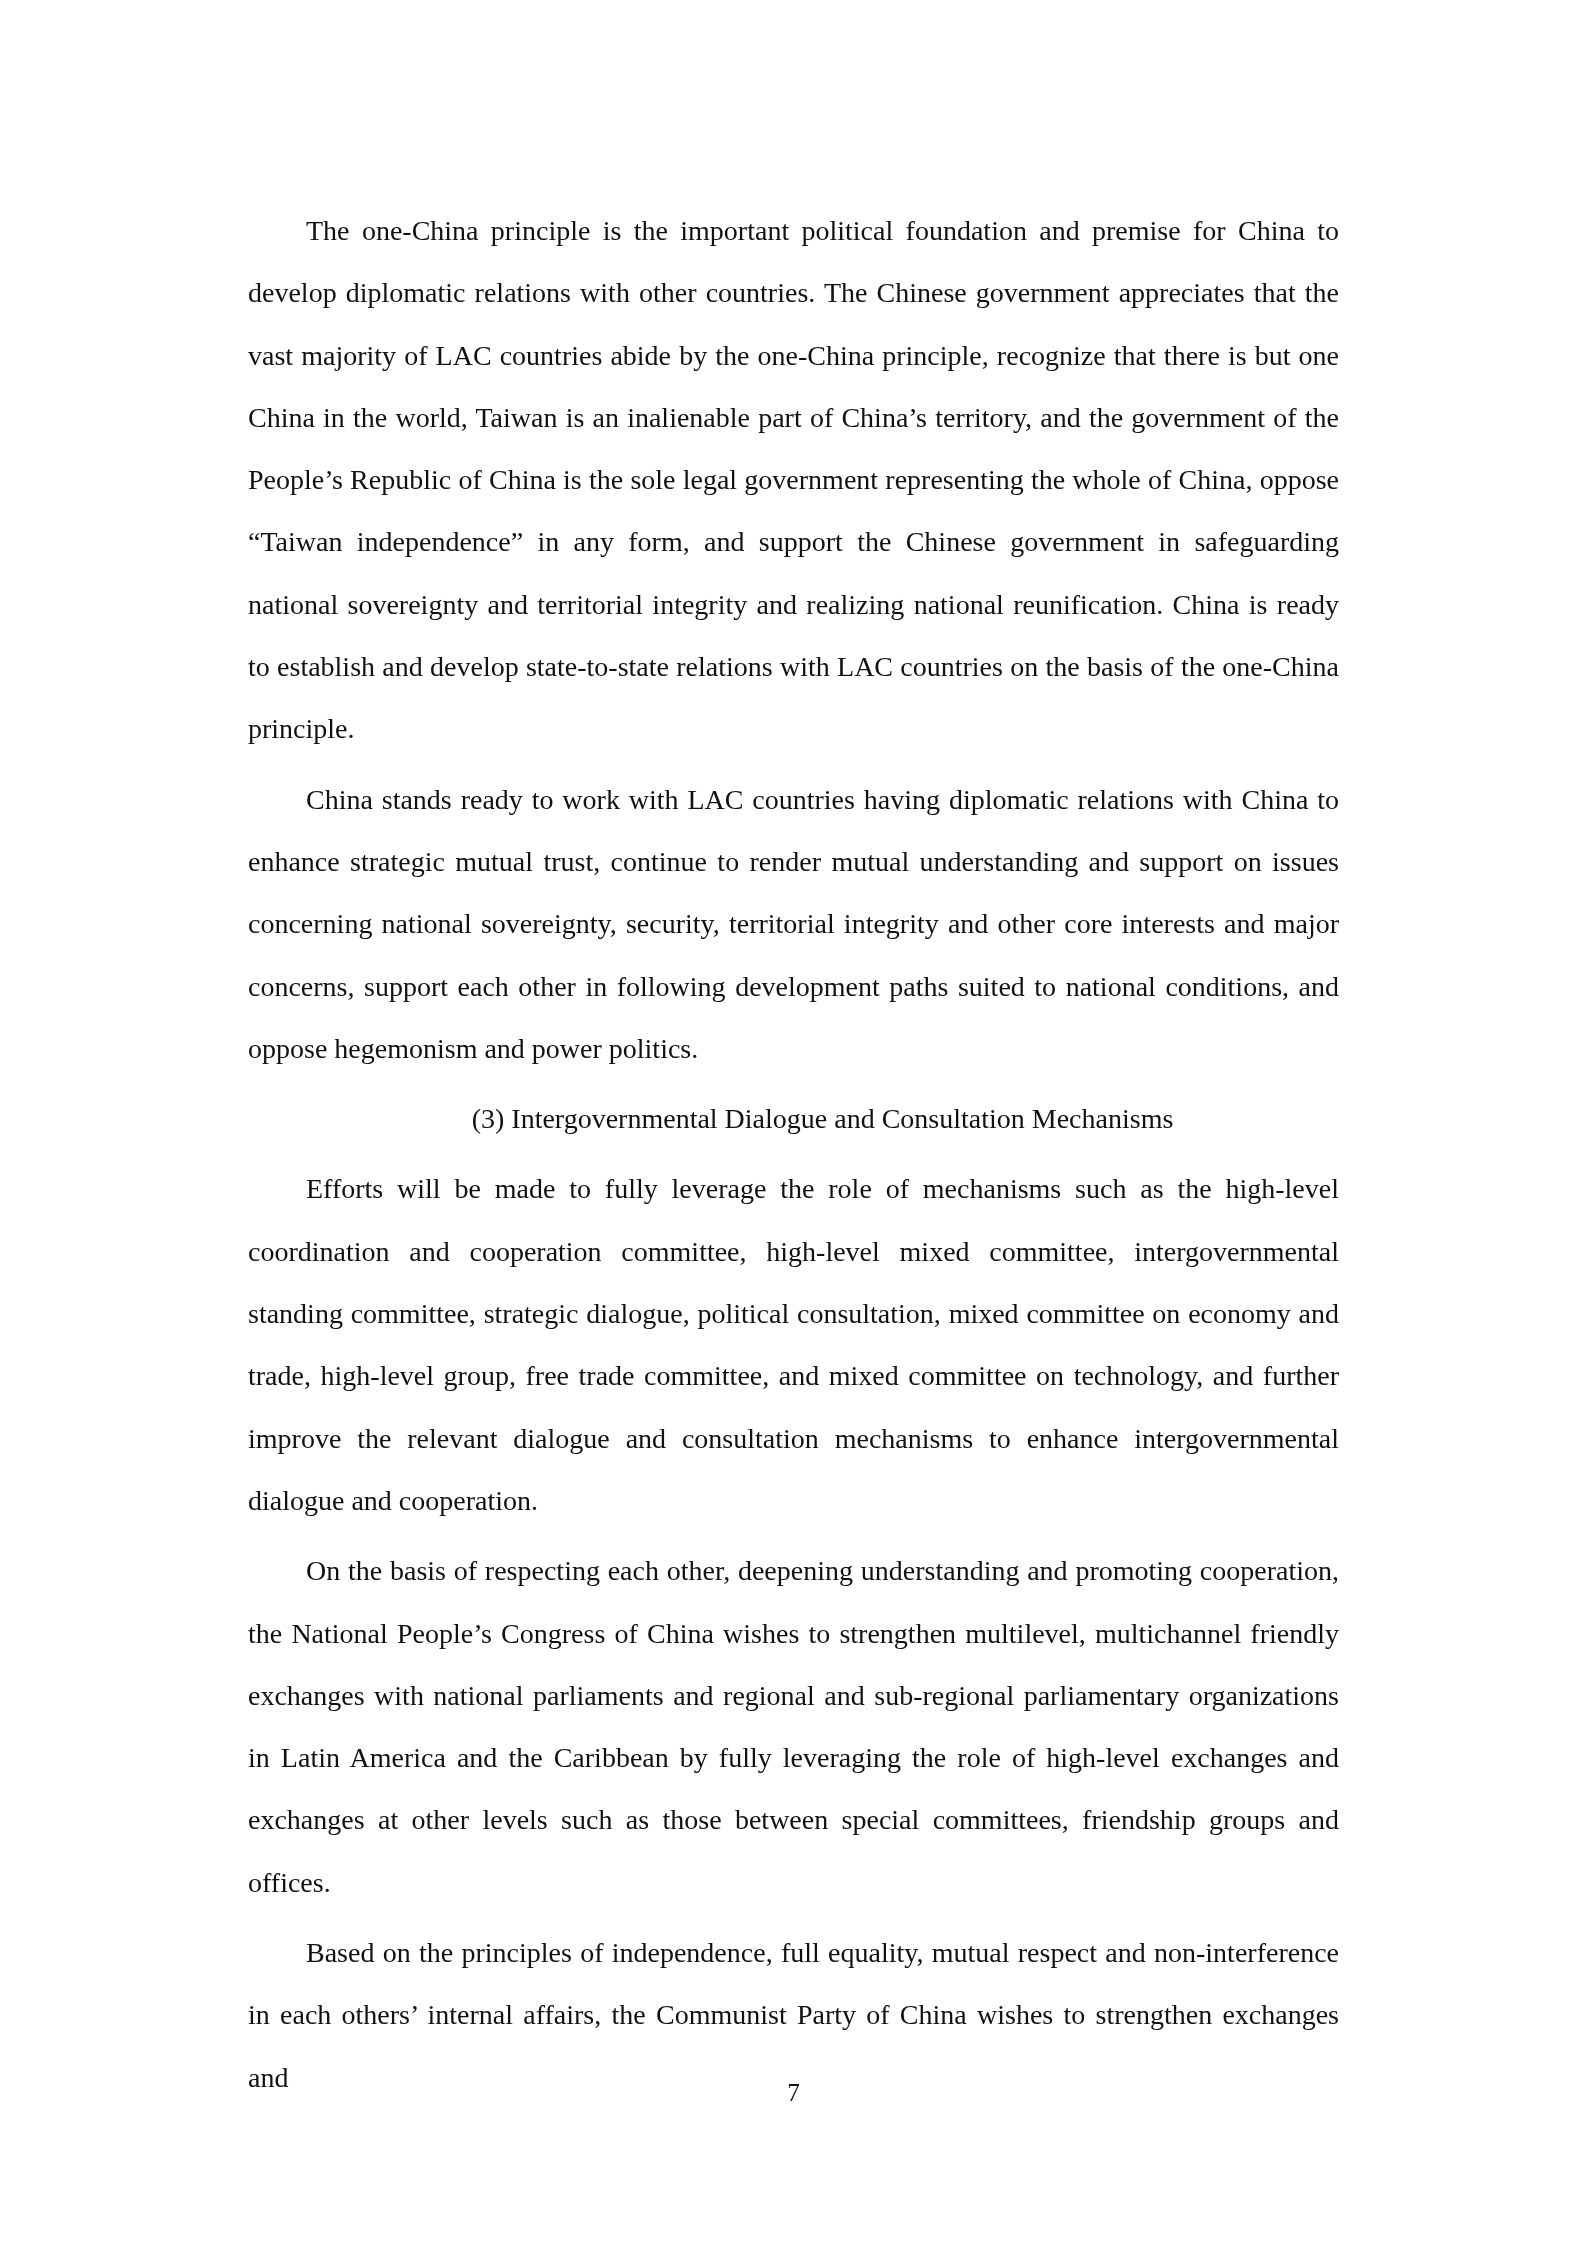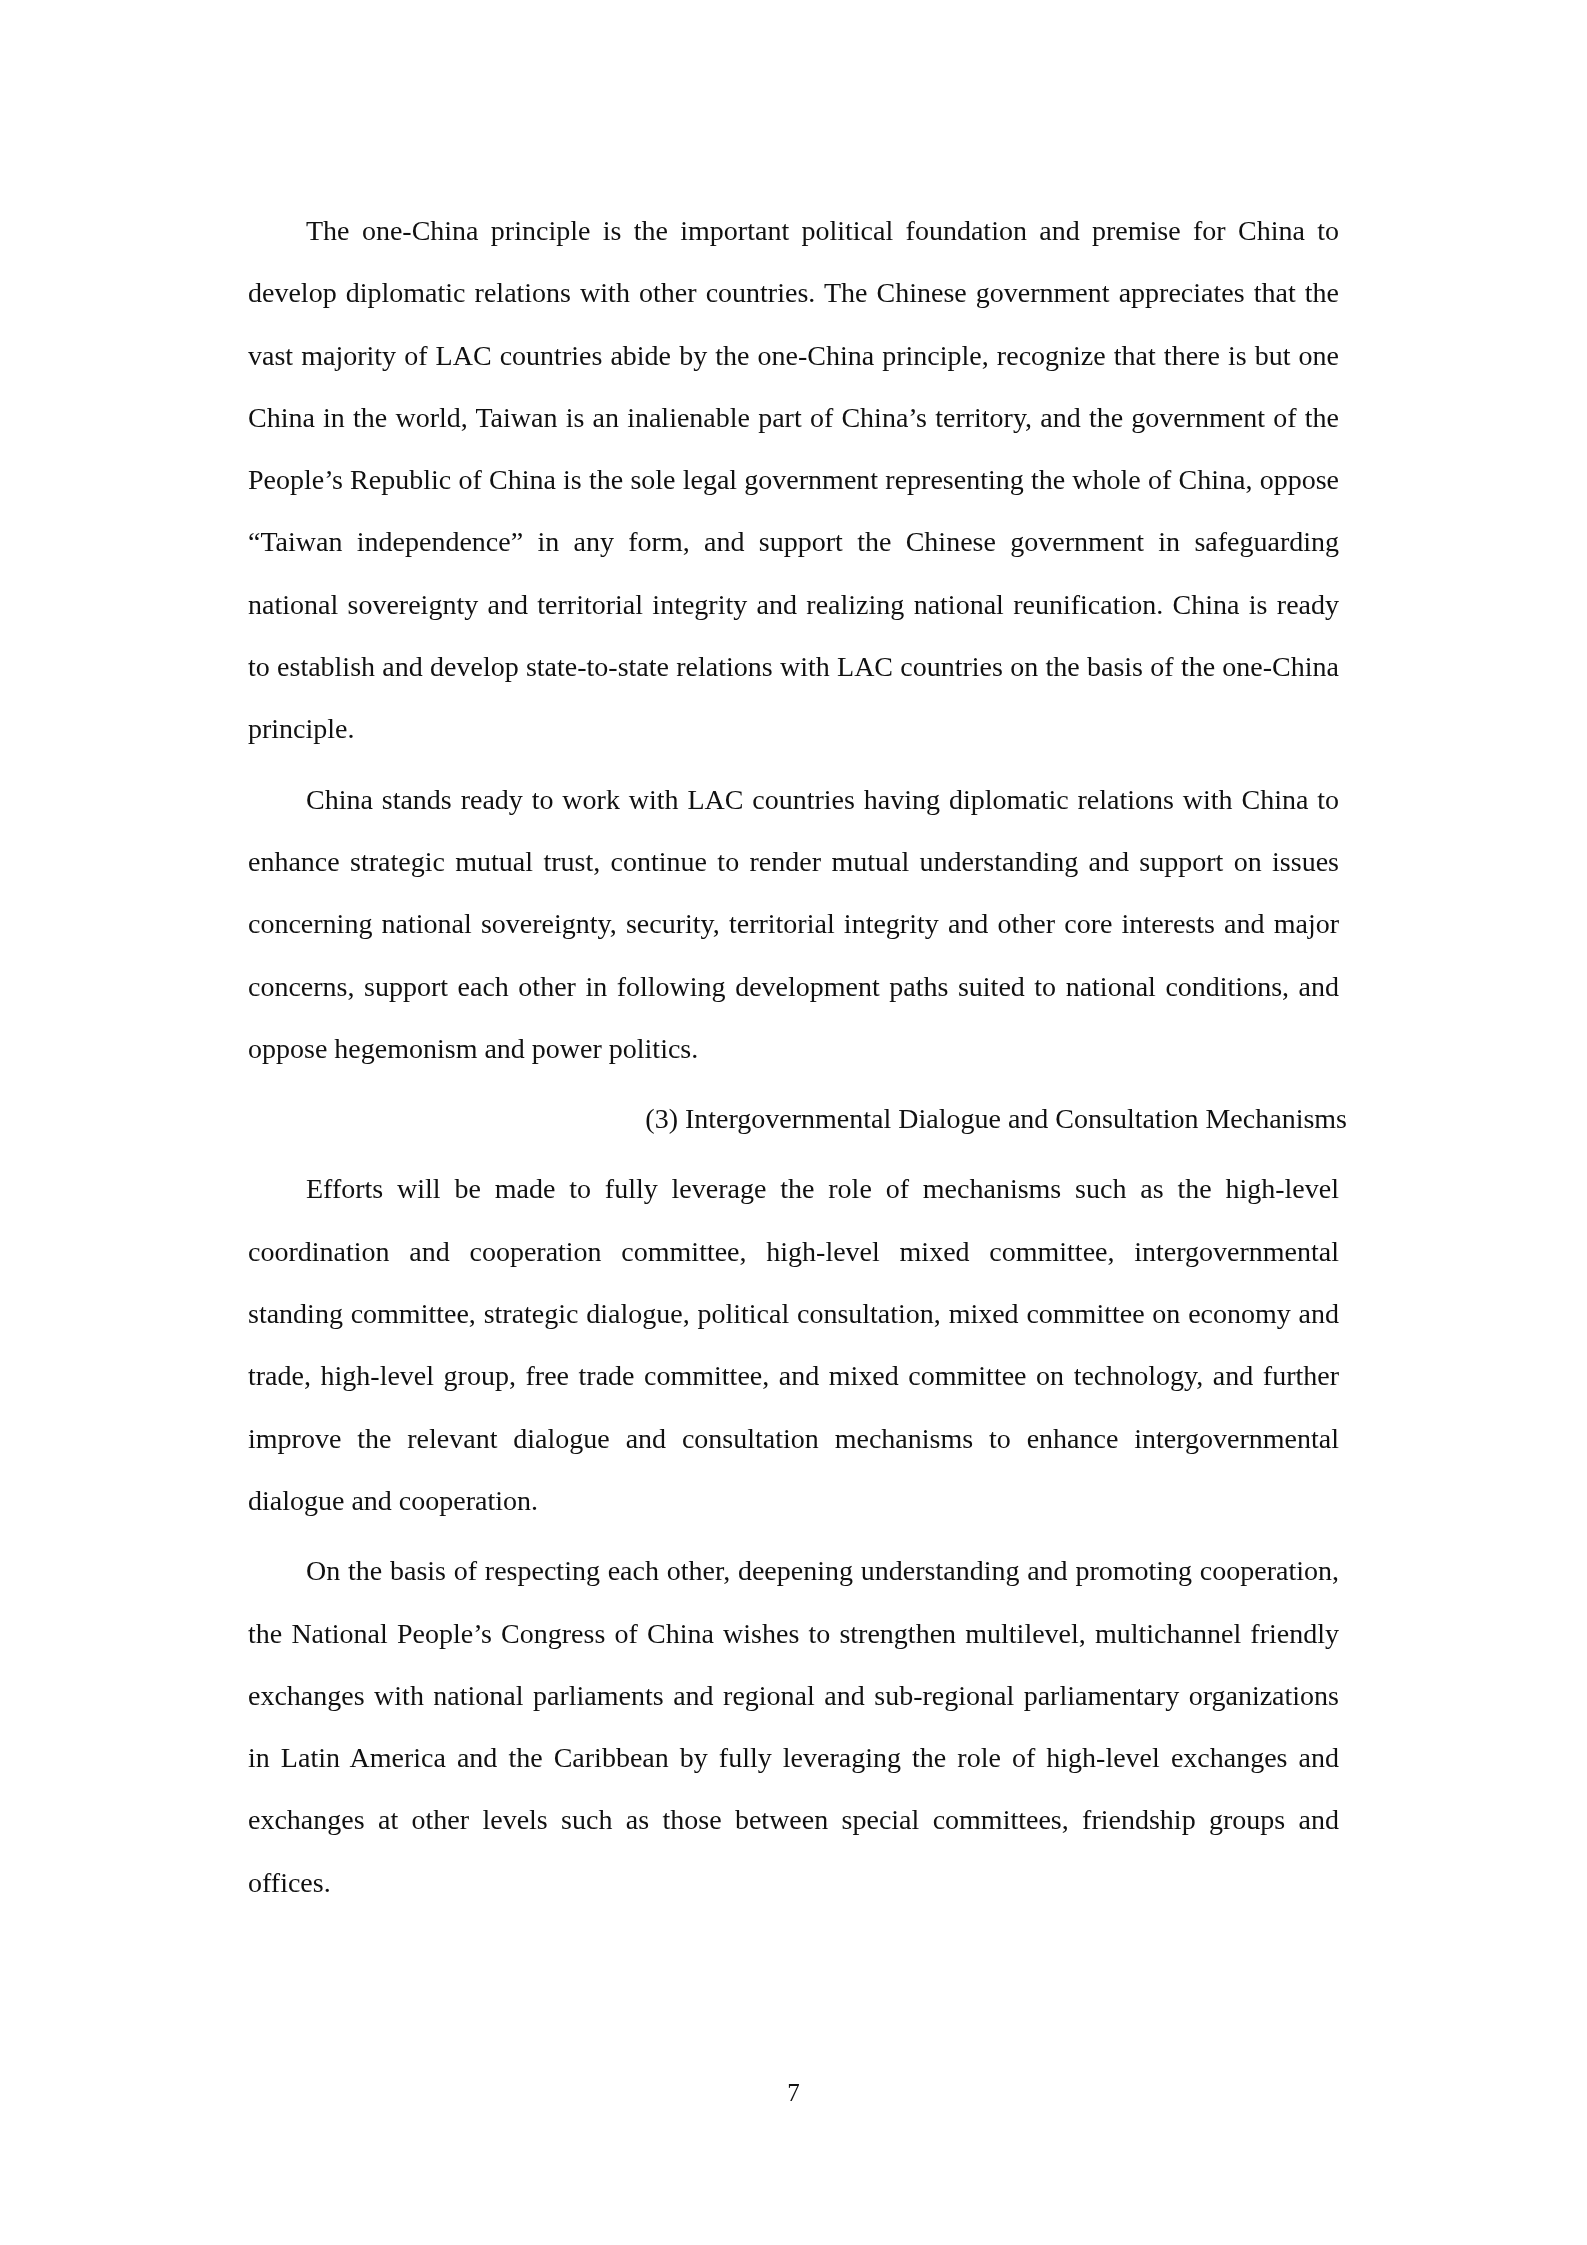--- a/index.html
+++ b/index.html
@@ -24,21 +24,21 @@
       line-height: 62.3px;
     }
     .para {
       margin: 8px;
       text-align: justify;
       text-indent: 58px;
     }
     .heading {
       margin: 0;
       text-indent: 58px;
-      text-align: right;
+      text-align: center;
       font-weight: normal;
       font-size: 28px;
     }
     .page-number {
       position: absolute;
       left: 0;
       width: 1587px;
       top: 2078px;
       text-align: center;
       font-size: 25px;
@@ -47,15 +47,16 @@
   </style>
 </head>
 <body>
 
 <div class="page-body">
   <p class="para">The one-China principle is the important political foundation and premise for China to develop diplomatic relations with other countries. The Chinese government appreciates that the vast majority of LAC countries abide by the one-China principle, recognize that there is but one China in the world, Taiwan is an inalienable part of China’s territory, and the government of the People’s Republic of China is the sole legal government representing the whole of China, oppose “Taiwan independence” in any form, and support the Chinese government in safeguarding national sovereignty and territorial integrity and realizing national reunification. China is ready to establish and develop state-to-state relations with LAC countries on the basis of the one-China principle.</p>
   <p class="para">China stands ready to work with LAC countries having diplomatic relations with China to enhance strategic mutual trust, continue to render mutual understanding and support on issues concerning national sovereignty, security, territorial integrity and other core interests and major concerns, support each other in following development paths suited to national conditions, and oppose hegemonism and power politics.</p>
   <h3 class="heading">(3) Intergovernmental Dialogue and Consultation Mechanisms</h3>
   <p class="para">Efforts will be made to fully leverage the role of mechanisms such as the high-level coordination and cooperation committee, high-level mixed committee, intergovernmental standing committee, strategic dialogue, political consultation, mixed committee on economy and trade, high-level group, free trade committee, and mixed committee on technology, and further improve the relevant dialogue and consultation mechanisms to enhance intergovernmental dialogue and cooperation.</p>
   <p class="para">On the basis of respecting each other, deepening understanding and promoting cooperation, the National People’s Congress of China wishes to strengthen multilevel, multichannel friendly exchanges with national parliaments and regional and sub-regional parliamentary organizations in Latin America and the Caribbean by fully leveraging the role of high-level exchanges and exchanges at other levels such as those between special committees, friendship groups and offices.</p>
+  <p class="para" style="text-align-last: justify;">Based on the principles of independence, full equality, mutual respect and non-interference in each others’ internal affairs, the Communist Party of China wishes to strengthen exchanges and</p>
 </div>
 
 <div class="page-number">7</div>
 
 </body></html>

